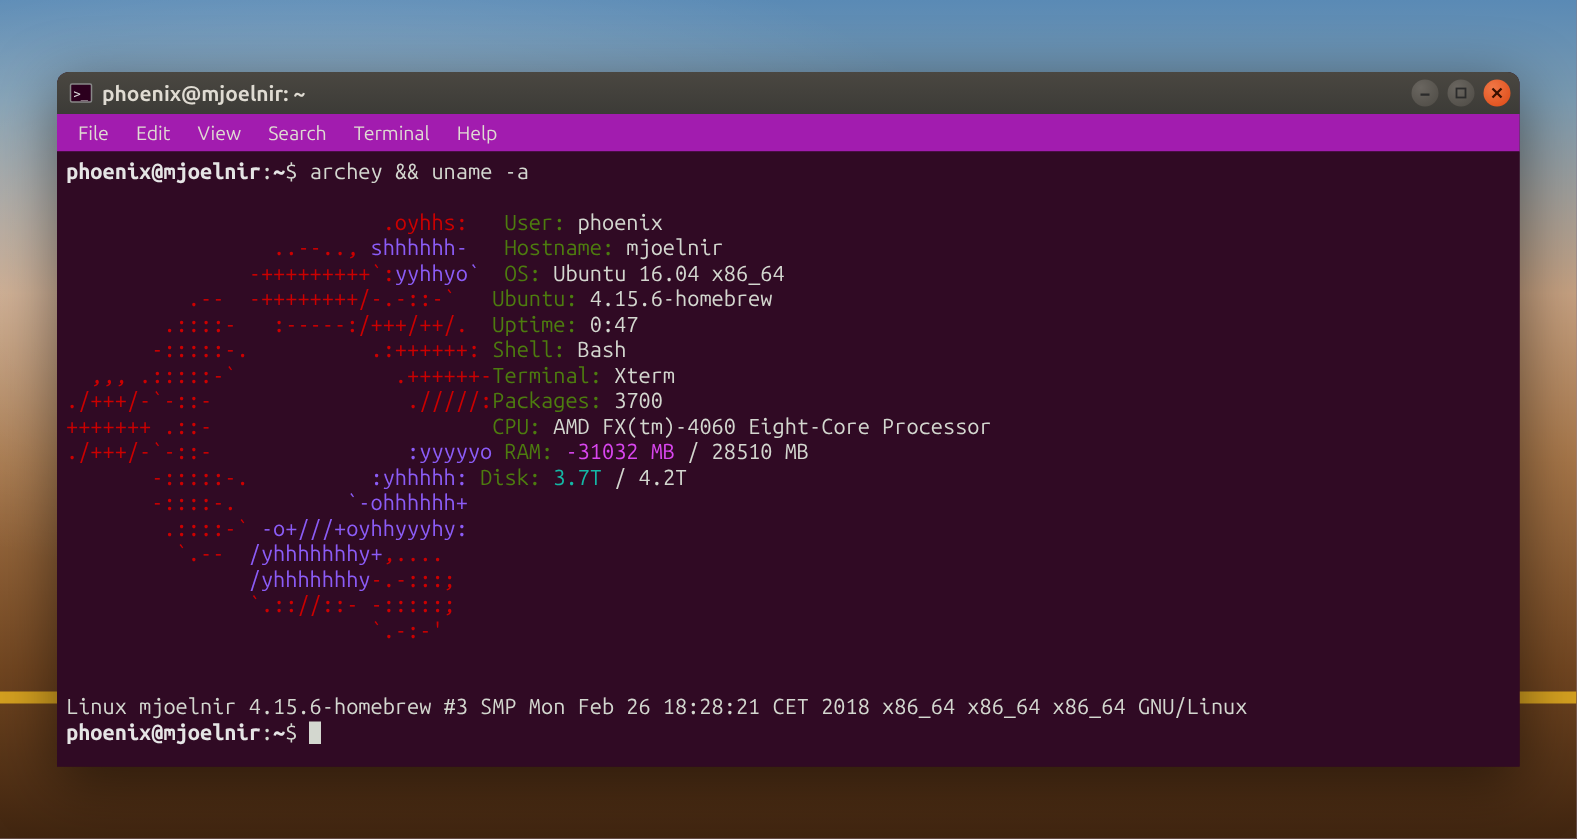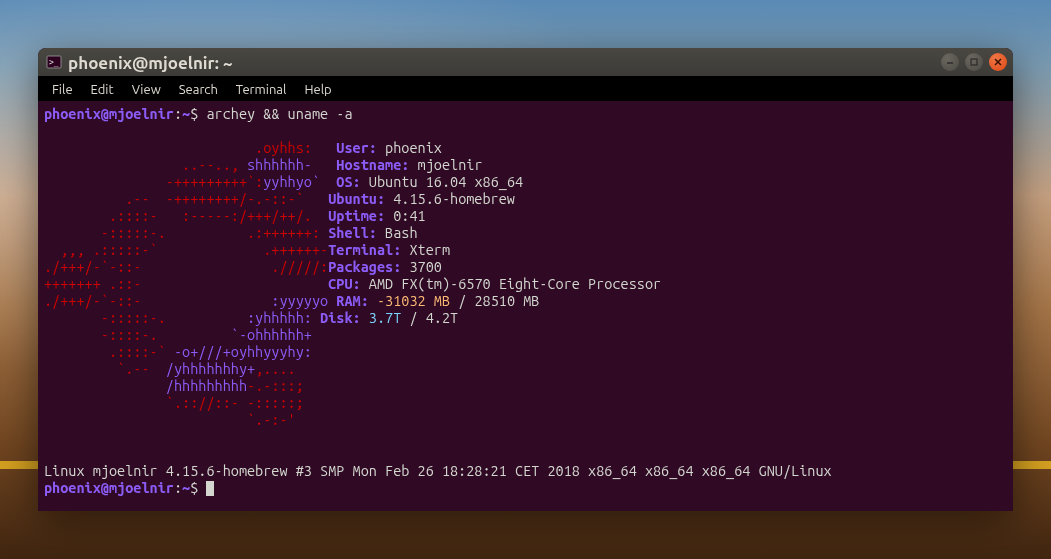--- a/index.html
+++ b/index.html
@@ -44,21 +44,21 @@
   border-radius: 8px 8px 0 0;
   display: flex;
   align-items: center;
   padding: 0 8px;
   position: relative;
 }
 .titlebar svg { display: block; }
 .window-title {
   color: #dfdbd2;
   font-family: Ubuntu, sans-serif;
-  font-size: 17px;
+  font-size: 14px;
   font-weight: bold;
   margin-left: 6px;
 }
 .window-controls {
   position: absolute;
   right: 6px;
   top: 5px;
   display: flex;
   gap: 6px;
 }
@@ -68,21 +68,21 @@
   border-radius: 50%;
   display: flex;
   align-items: center;
   justify-content: center;
 }
 .wc-min, .wc-max { background: radial-gradient(circle at 35% 30%, #6a6660, #4d4a44); }
 .wc-close { background: radial-gradient(circle at 35% 30%, #f07746, #dd4814); }
 .wc-btn svg { width: 10px; height: 10px; }
 .menubar {
   height: 25px;
-  background: #000000;
+  background: #a21caf;
   display: flex;
   align-items: center;
   padding: 0 6px;
   gap: 2px;
 }
 .menu-item {
   color: #dfdbd2;
   font-family: Ubuntu, sans-serif;
   font-size: 13px;
   padding: 3px 8px;
@@ -91,28 +91,28 @@
   flex: 1;
   background: #300a24;
   padding: 4px 6px;
   font-family: "Ubuntu Mono", "DejaVu Sans Mono", monospace;
   font-size: 14.5px;
   line-height: 17px;
   color: #d3d7cf;
   white-space: pre;
   overflow: hidden;
 }
-.prompt-user { color: #8b5cf6; font-weight: bold; text-align: right; }
+.prompt-user { color: #e5e5e5; font-weight: bold; text-align: right; }
 .cmd { color: #d3d7cf; margin-top: 20px; }
 .ascii-red { color: #cc0000; }
 .ascii-yel { color: #8b5cf6; }
-.label { color: #8b5cf6; font-weight: bold; }
+.label { color: #4d7c0f; font-weight: normal; }
 .val { color: #d3d7cf; }
-.val-yel { color: #7dd3fc; }
-.val-grn { color: #fdba74; text-align: right; }
+.val-yel { color: #14b8a6; }
+.val-grn { color: #d946ef; text-align: right; }
 .cursor {
   display: inline-block;
   width: 8px;
   height: 15px;
   background: #d3d7cf;
   vertical-align: text-bottom;
 }
 </style>
 </head>
 <body>
@@ -155,30 +155,30 @@
     <span class="menu-item">Search</span>
     <span class="menu-item">Terminal</span>
     <span class="menu-item">Help</span>
   </div>
   <div class="terminal-body"><span class="prompt-user">phoenix@mjoelnir</span><span>:</span><span class="prompt-user">~</span><span>$</span> <span class="cmd">archey &amp;&amp; uname -a</span>
 
 <span class="ascii-red">                          .oyhhs:   </span><span class="label">User:</span> <span class="val">phoenix</span>
 <span class="ascii-red">                 ..--.., </span><span class="ascii-yel">shhhhhh-   </span><span class="label">Hostname:</span> <span class="val">mjoelnir</span>
 <span class="ascii-red">               -+++++++++`:</span><span class="ascii-yel">yyhhyo`  </span><span class="label">OS:</span> <span class="val">Ubuntu 16.04 x86_64</span>
 <span class="ascii-red">          .--  -++++++++/-.-::-`   </span><span class="label">Ubuntu:</span> <span class="val">4.15.6-homebrew</span>
-<span class="ascii-red">        .::::-   :-----:/+++/++/.  </span><span class="label">Uptime:</span> <span class="val">0:41</span>
+<span class="ascii-red">        .::::-   :-----:/+++/++/.  </span><span class="label">Uptime:</span> <span class="val">0:47</span>
 <span class="ascii-red">       -:::::-.          .:++++++: </span><span class="label">Shell:</span> <span class="val">Bash</span>
 <span class="ascii-red">  ,,, .:::::-`             .++++++-</span><span class="label">Terminal:</span> <span class="val">Xterm</span>
 <span class="ascii-red">./+++/-`-::-                ./////:</span><span class="label">Packages:</span> <span class="val">3700</span>
-<span class="ascii-red">+++++++ .::-                      </span><span> </span><span class="label">CPU:</span> <span class="val">AMD FX(tm)-6570 Eight-Core Processor</span>
+<span class="ascii-red">+++++++ .::-                      </span><span> </span><span class="label">CPU:</span> <span class="val">AMD FX(tm)-4060 Eight-Core Processor</span>
 <span class="ascii-red">./+++/-`-::-                </span><span class="ascii-yel">:yyyyyo </span><span class="label">RAM:</span> <span class="val-grn">-31032 MB</span><span class="val"> / </span><span class="val">28510 MB</span>
 <span class="ascii-red">       -:::::-.          </span><span class="ascii-yel">:yhhhhh: </span><span class="label">Disk:</span> <span class="val-yel">3.7T</span><span class="val"> / </span><span class="val">4.2T</span>
 <span class="ascii-red">       -::::-.         </span><span class="ascii-yel">`-ohhhhhh+  </span>
 <span class="ascii-red">        .::::-` </span><span class="ascii-yel">-o+///+oyhhyyyhy:   </span>
 <span class="ascii-red">         `.--  </span><span class="ascii-yel">/yhhhhhhhy+</span><span class="ascii-red">,....     </span>
-<span class="ascii-red">               </span><span class="ascii-yel">/hhhhhhhhh</span><span class="ascii-red">-.-:::;    </span>
+<span class="ascii-red">               </span><span class="ascii-yel">/yhhhhhhhy</span><span class="ascii-red">-.-:::;    </span>
 <span class="ascii-red">               `.:://::- -:::::;   </span>
 <span class="ascii-red">                         `.-:-'    </span>
 <span class="ascii-red">                                   </span>
 
 <span class="val">Linux mjoelnir 4.15.6-homebrew #3 SMP Mon Feb 26 18:28:21 CET 2018 x86_64 x86_64 x86_64 GNU/Linux</span>
 <span class="prompt-user">phoenix@mjoelnir</span><span>:</span><span class="prompt-user">~</span><span>$</span> <span class="cursor"></span></div>
 </div>
 
 </body></html>

